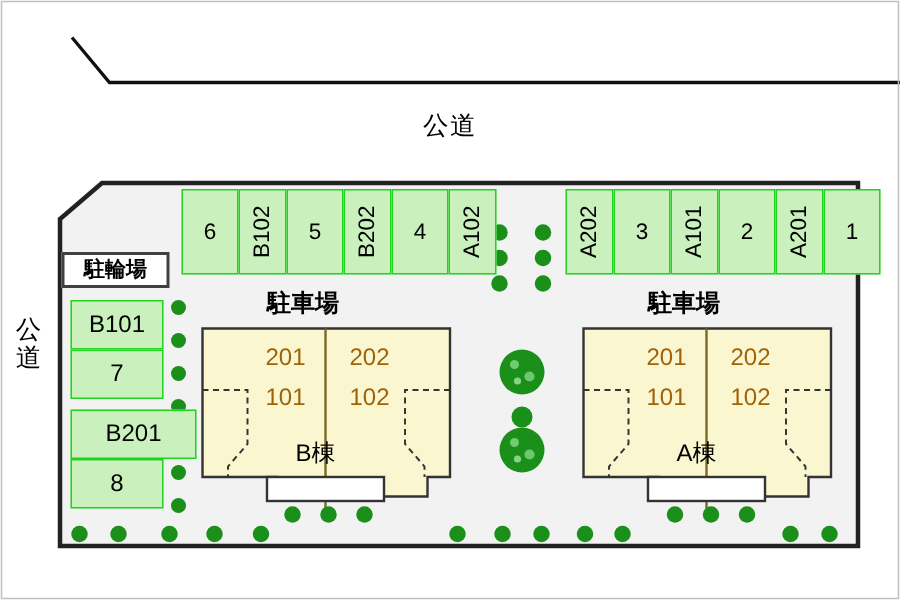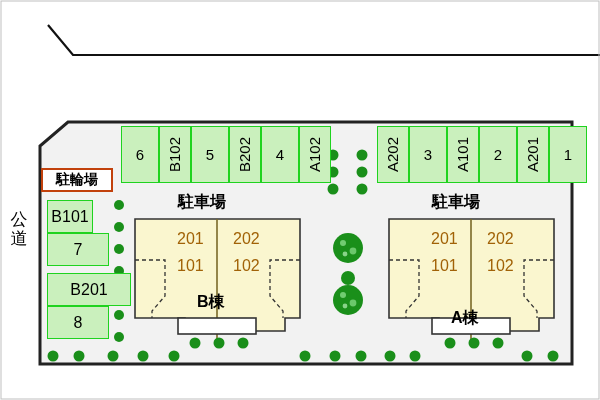--- a/index.html
+++ b/index.html
@@ -21,21 +21,21 @@
     font-size:17px;letter-spacing:1px;
   }
   .road-left{
     left:6px;top:210px;width:26px;text-align:center;
     font-size:17px;line-height:19px;
   }
   .road-left span{display:block;}
 
   .bike-box{
     position:absolute;left:41px;top:168px;width:72px;height:24px;
-    border:2px solid #c2410c;background:#ffffff;
+    border:2px solid #404040;background:#ffffff;
     display:flex;align-items:center;justify-content:center;
     font-size:14px;font-weight:bold;color:#000;box-sizing:border-box;
   }
 
   
   .stall{
     position:absolute;box-sizing:border-box;
     background:#caf0bd;border:1.5px solid #1fd31f;
     display:flex;align-items:center;justify-content:center;
     font-size:15px;color:#000;
@@ -50,21 +50,21 @@
   .lot-label{
     position:absolute;font-size:16px;font-weight:bold;color:#000;
     white-space:nowrap;
     text-align:right;
   }
 
   .bldg-num{
     position:absolute;font-size:16px;color:#a16207;white-space:nowrap;
   }
   .bldg-name{
-    position:absolute;font-size:16px;color:#000;white-space:nowrap;font-weight:bold;
+    position:absolute;font-size:16px;color:#000;white-space:nowrap;
   }
 </style>
 </head>
 <body>
 
 <div id="stage">
 
   <svg id="svgroot" viewBox="0 0 600 400">
 
     <polyline points="48,25 73,55 600,55" fill="none" stroke="#111111" stroke-width="2.2"></polyline>
@@ -142,20 +142,21 @@
       <circle cx="305" cy="356" r="5.5"></circle>
       <circle cx="335" cy="356" r="5.5"></circle>
       <circle cx="361" cy="356" r="5.5"></circle>
       <circle cx="390" cy="356" r="5.5"></circle>
       <circle cx="415" cy="356" r="5.5"></circle>
       <circle cx="527" cy="356" r="5.5"></circle>
       <circle cx="553" cy="356" r="5.5"></circle>
     </g>
   </svg>
 
+  <div class="lbl road-top">公道</div>
 
   <div class="lbl road-left">
     <span>公</span>
     <span>道</span>
   </div>
 
   <div class="bike-box">駐輪場</div>
 
   <div class="stall" style="left:121px;top:126px;width:38px;height:57px;">
     <span>6</span>
@@ -188,21 +189,21 @@
   <div class="stall" style="left:479px;top:126px;width:38px;height:57px;">
     <span>2</span>
   </div>
   <div class="stall" style="left:517px;top:126px;width:32px;height:57px;">
     <span class="rotlab">A201</span>
   </div>
   <div class="stall" style="left:549px;top:126px;width:38px;height:57px;">
     <span>1</span>
   </div>
 
-  <div class="stall" style="left:47px;top:200px;width:46px;height:33px;font-size:16px;">
+  <div class="stall" style="left:47px;top:200px;width:62px;height:33px;font-size:16px;">
     <span>B101</span>
   </div>
   <div class="stall" style="left:47px;top:233px;width:62px;height:33px;font-size:16px;">
     <span>7</span>
   </div>
   <div class="stall" style="left:47px;top:273px;width:84px;height:33px;font-size:16px;">
     <span>B201</span>
   </div>
   <div class="stall" style="left:47px;top:306px;width:62px;height:33px;font-size:16px;">
     <span>8</span>
@@ -214,15 +215,15 @@
   <div class="bldg-num" style="left:177px;top:230px;">201</div>
   <div class="bldg-num" style="left:233px;top:230px;">202</div>
   <div class="bldg-num" style="left:177px;top:257px;">101</div>
   <div class="bldg-num" style="left:233px;top:257px;">102</div>
   <div class="bldg-name" style="left:197px;top:292px;">B棟</div>
 
   <div class="bldg-num" style="left:431px;top:230px;">201</div>
   <div class="bldg-num" style="left:487px;top:230px;">202</div>
   <div class="bldg-num" style="left:431px;top:257px;">101</div>
   <div class="bldg-num" style="left:487px;top:257px;">102</div>
-  <div class="bldg-name" style="left:451px;top:308px;">A棟</div>
+  <div class="bldg-name" style="left:451px;top:292px;">A棟</div>
 
 </div>
 
 </body></html>

